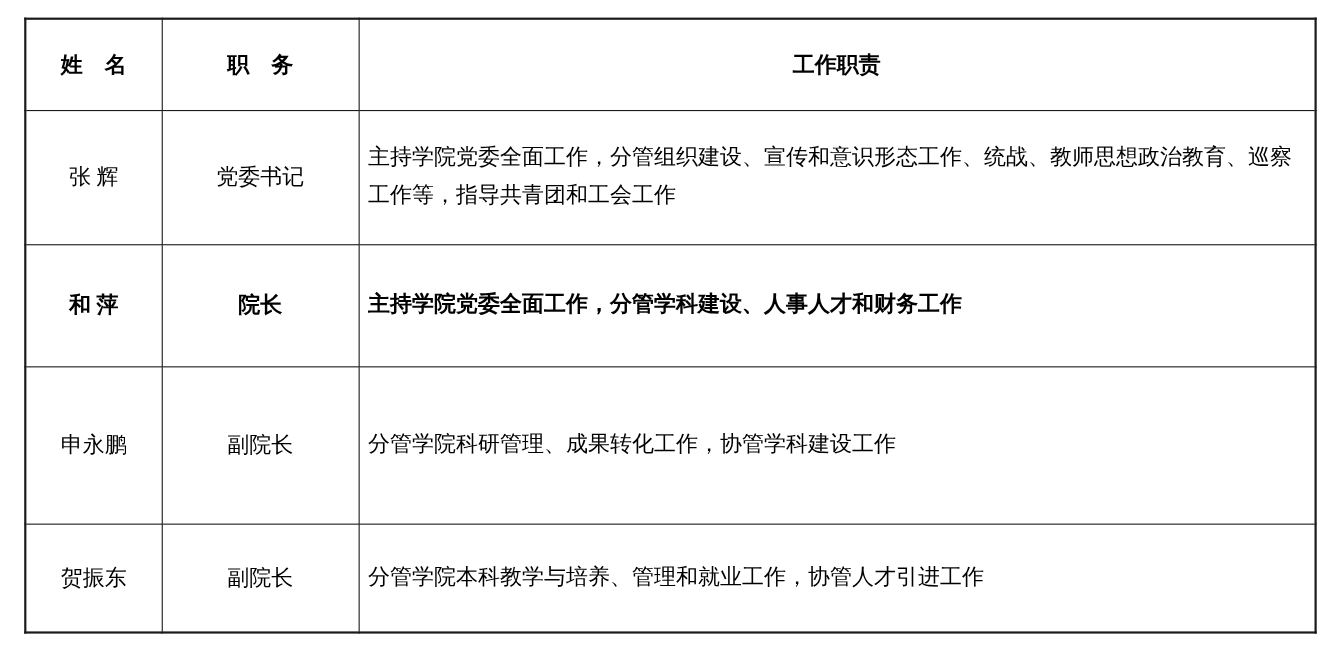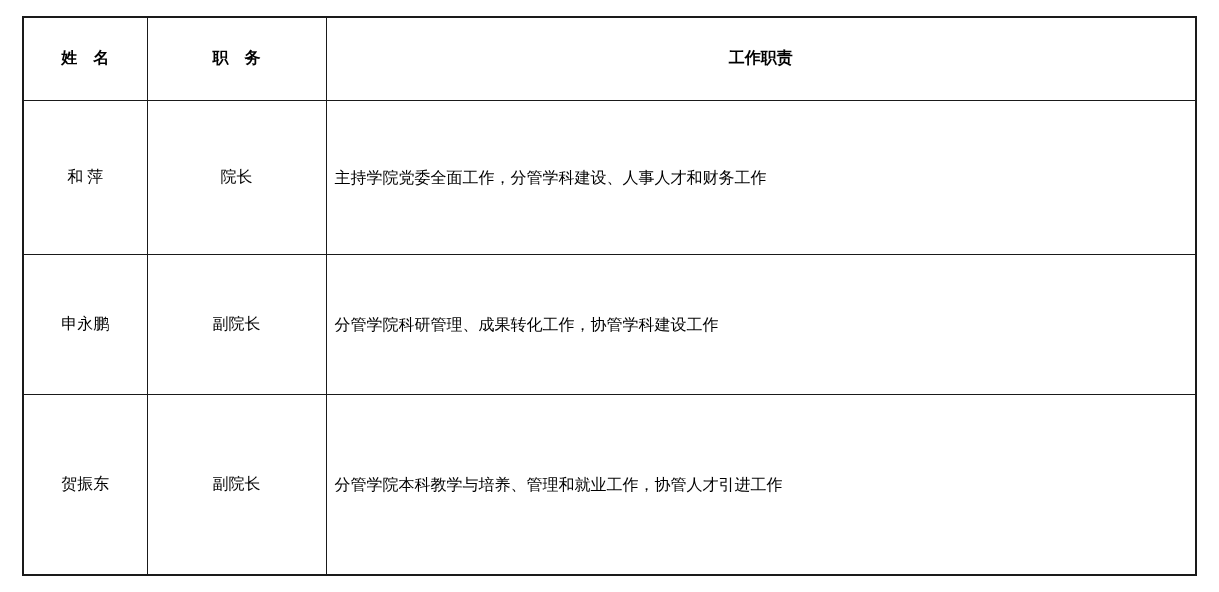--- a/index.html
+++ b/index.html
@@ -22,27 +22,27 @@
     border-collapse: collapse;
     table-layout: fixed;
     width: 100%;
     height: 100%;
     border: 2px solid #1a1a1a;
   }
   table.duty-table th,
   table.duty-table td {
     border: 1px solid #1a1a1a;
     vertical-align: middle;
-    font-size: 16px;
+    font-size: 20px;
   }
   col.c-name { width: 124px; }
   col.c-position { width: 179px; }
   thead tr { height: 83px; }
   tbody tr:nth-child(1) { height: 87px; }
-  tbody tr:nth-child(2) { height: 79px; }
+  tbody tr:nth-child(2) { height: 79px; font-weight: bold; }
   tbody tr:nth-child(3) { height: 102px; }
   tbody tr:nth-child(4) { height: 70px; }
   tbody tr:nth-child(5) { height: 70px; }
   tbody tr:nth-child(6) { height: 73px; }
   th {
     font-weight: bold;
     text-align: center;
     font-size: 20px;
   }
   td.name,
@@ -69,20 +69,25 @@
     </colgroup>
     <thead>
       <tr>
         <th>姓　名</th>
         <th>职　务</th>
         <th>工作职责</th>
       </tr>
     </thead>
     <tbody id="rows-body">
         <tr>
+          <td class="name">张 辉</td>
+          <td class="position">党委书记</td>
+          <td class="duty">主持学院党委全面工作，分管组织建设、宣传和意识形态工作、统战、教师思想政治教育、巡察工作等，指导共青团和工会工作</td>
+        </tr>
+        <tr>
           <td class="name">和 萍</td>
           <td class="position">院长</td>
           <td class="duty">主持学院党委全面工作，分管学科建设、人事人才和财务工作</td>
         </tr>
         <tr>
           <td class="name">申永鹏</td>
           <td class="position">副院长</td>
           <td class="duty">分管学院科研管理、成果转化工作，协管学科建设工作</td>
         </tr>
         <tr>

